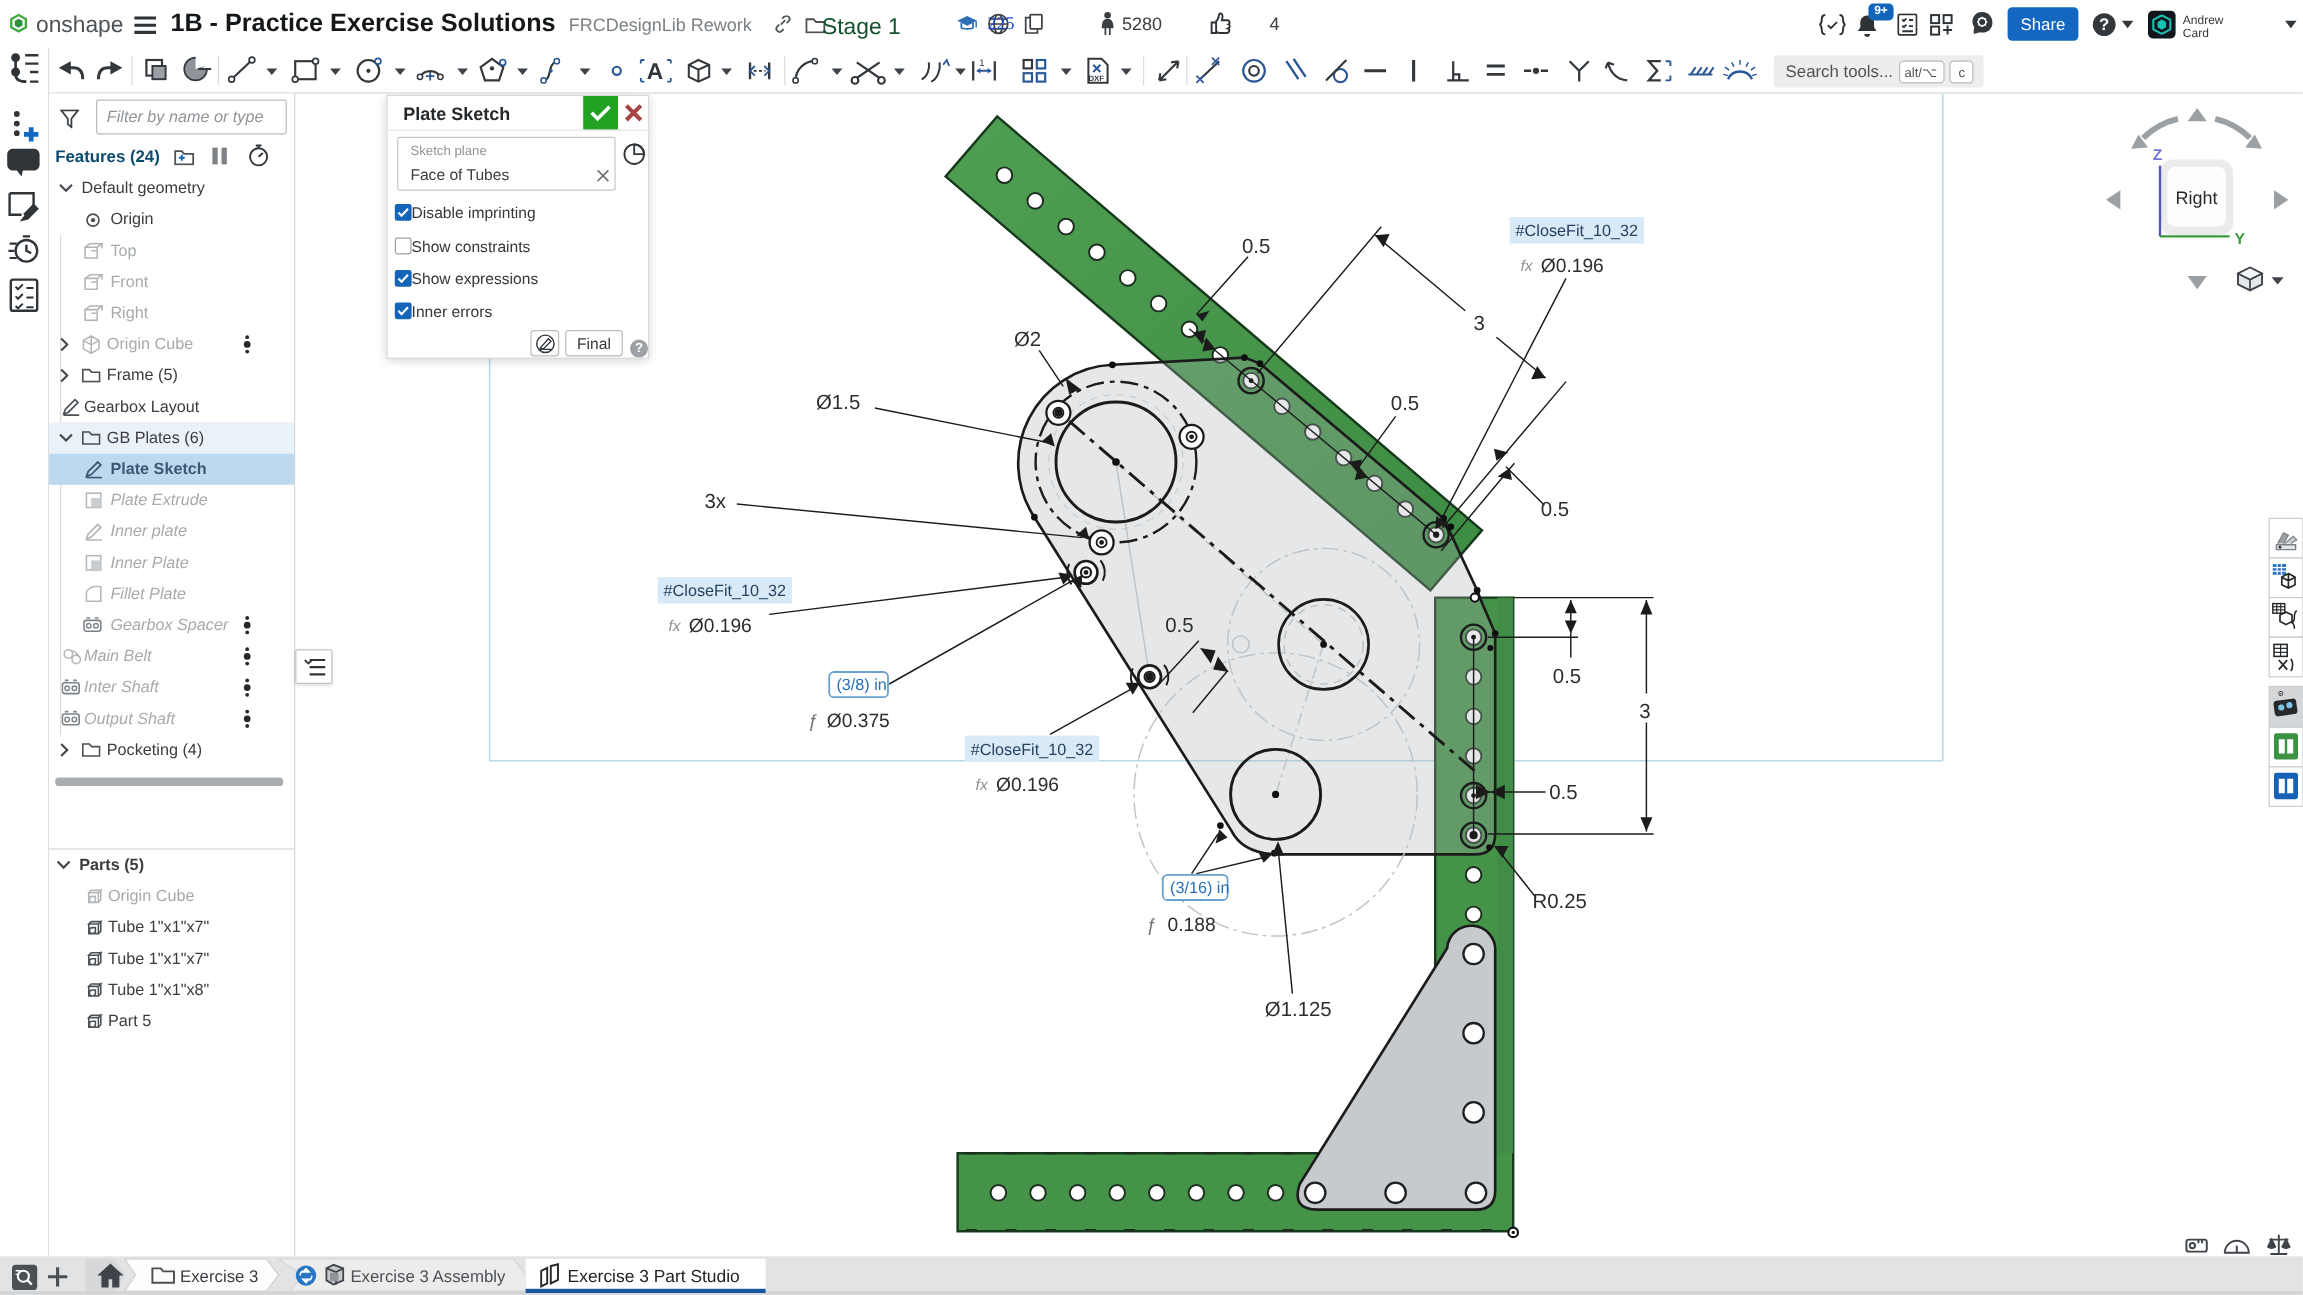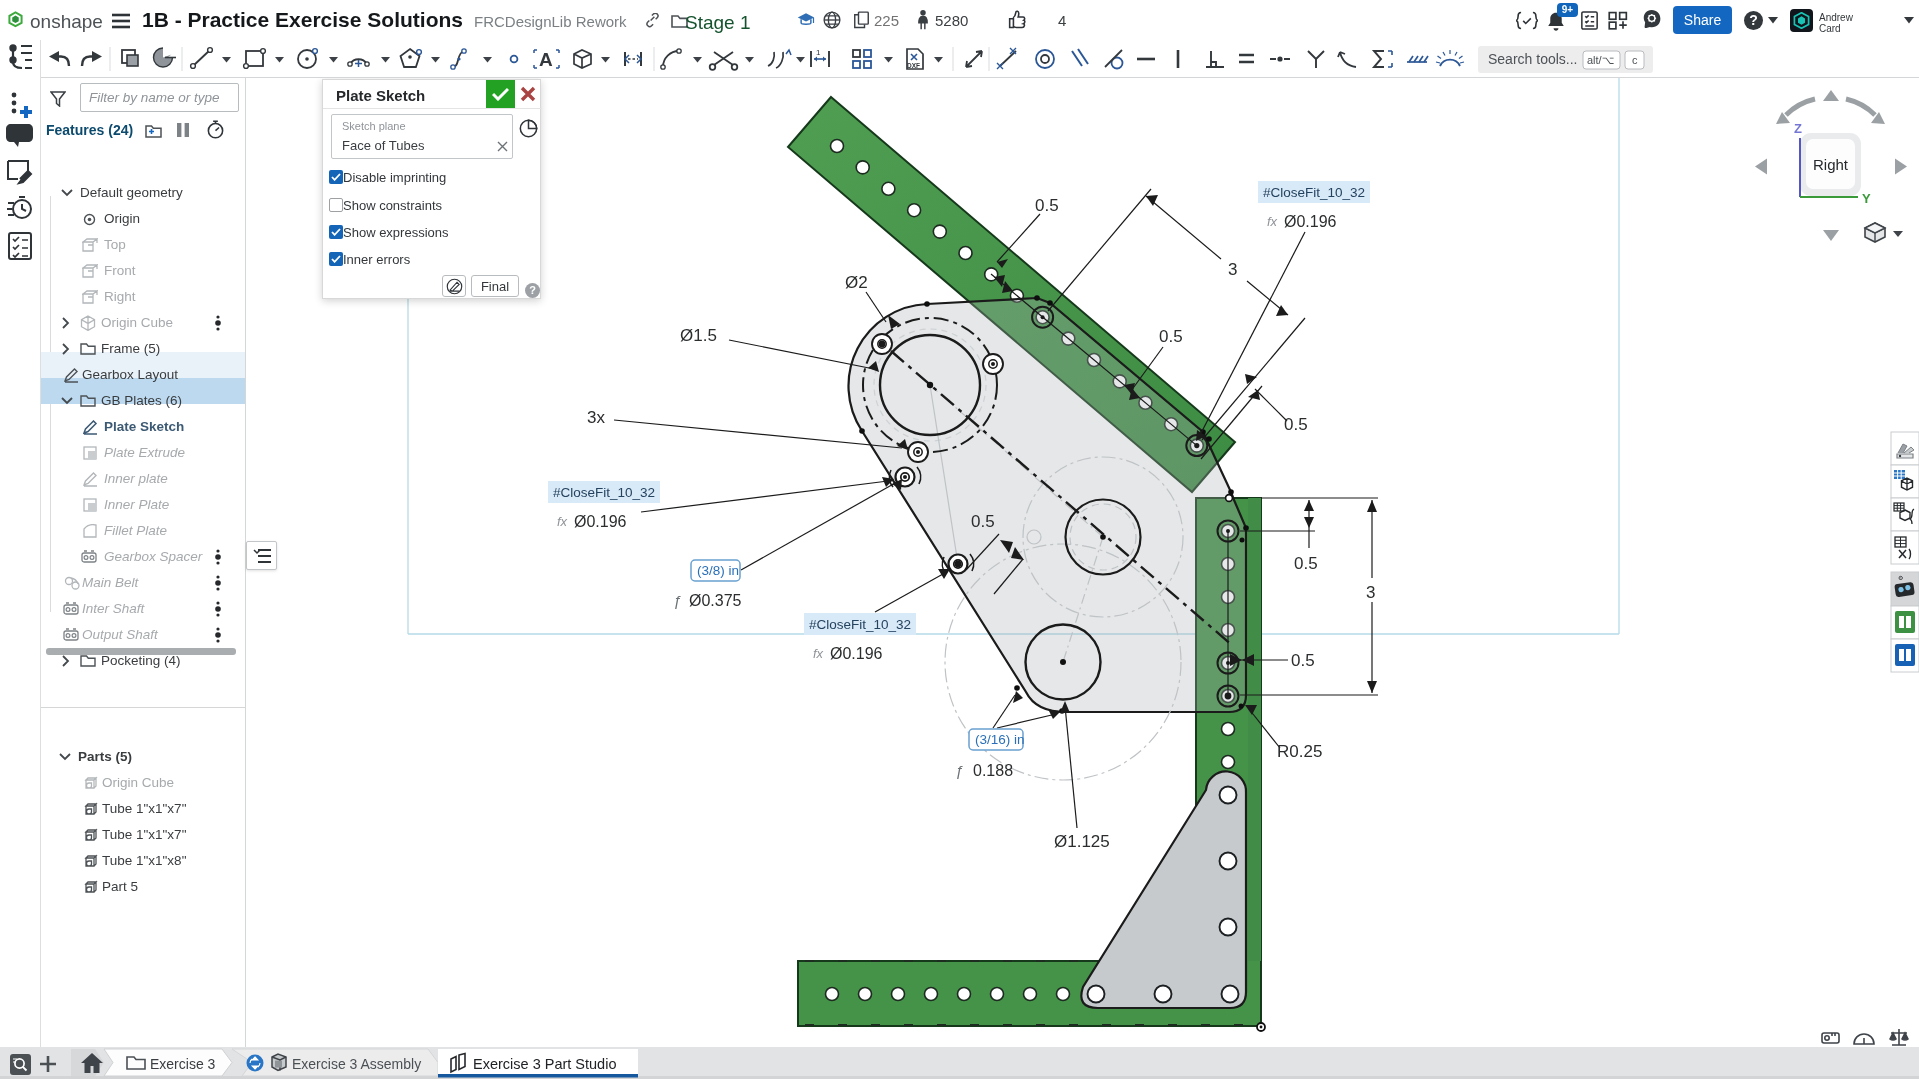--- a/index.html
+++ b/index.html
@@ -8,21 +8,21 @@
   .abs { position:absolute; }
   
   #topbar { position:absolute; left:0; top:0; width:1677px; height:40px; background:#fff; }
   #toolbar { position:absolute; left:0; top:40px; width:1919px; height:38px; background:#fff;
     border-bottom:1px solid #d4d6d8; }
   #leftstrip { position:absolute; left:0; top:40px; width:41px; height:1007px; background:#fff;
     border-right:1px solid #dcdee0; }
   #fpanel { position:absolute; left:41px; top:78px; width:205px; height:969px; background:#fff;
     border-right:1px solid #d4d6d8; font-size:13.5px; color:#3a3d40; }
   #tabbar { position:absolute; left:0; top:1047px; width:1919px; height:32px; background:#e4e5e6; }
-  .row { position:absolute; left:16px; width:205px; height:26px; line-height:26px; white-space:nowrap;margin-top:36px; }
+  .row { position:absolute; left:4px; width:205px; height:26px; line-height:26px; white-space:nowrap; }
   .gray { color:#a6aaad; }
   .ital { font-style:italic; }
   svg text { font-family:"Liberation Sans", sans-serif; }
   .dim { font-size:17px; fill:#2b2d2e; }
   .lbl { font-size:13.5px; fill:#25435f; }
 </style>
 </head>
 <body>
 
 <svg id="canvas" class="abs" style="left:0;top:0" width="1919" height="1079" viewBox="0 0 1919 1079">
@@ -516,21 +516,21 @@
   <svg class="abs" style="left:823px;top:11px" width="18" height="18" viewBox="0 0 24 24" fill="none" stroke="#3a3f44" stroke-width="1.8">
       <circle cx="12" cy="12" r="10.5"></circle>
       <ellipse cx="12" cy="12" rx="4.8" ry="10.5"></ellipse>
       <line x1="1.5" y1="12" x2="22.5" y2="12"></line>
       <path d="M2.5 6.5 h19 M2.5 17.5 h19"></path>
     </svg>
   <svg class="abs" style="left:853px;top:11px" width="17" height="18" viewBox="0 0 22 24" fill="none" stroke="#3a3f44" stroke-width="1.9">
       <rect x="7" y="1.5" width="13" height="16" rx="1"></rect>
       <path d="M7 5 h-5 v17 h13 v-4"></path>
     </svg>
-  <div class="abs" style="left:874px;top:12px;font-size:15px;color:#737373;">225</div>
+  <div class="abs" style="left:823px;top:12px;font-size:15px;color:#1d4ed8;font-family:Liberation Serif, serif;">225</div>
   <svg class="abs" style="left:917px;top:9px" width="12" height="22" viewBox="0 0 12 24">
       <circle cx="6" cy="4" r="3" fill="#3a3f44"></circle>
       <path d="M6 8 c-4 0 -4.5 4 -4.5 7 h9 c0 -3 -0.5 -7 -4.5 -7 Z M4 15 l0 7 M8 15 l0 7" fill="#3a3f44" stroke="#3a3f44" stroke-width="1.6"></path>
     </svg>
   <div class="abs" style="left:935px;top:12px;font-size:15px;color:#3c4043;">5280</div>
   <svg class="abs" style="left:1008px;top:10px" width="20" height="20" viewBox="0 0 24 24" fill="none" stroke="#2e3338" stroke-width="1.9">
       <path d="M2 10.5 h4.5 V21 H2 Z M6.5 19.5 c1 1 2 1.5 3.5 1.5 h7 c3 0 3.5 -4 1.5 -4.5 c2 -.8 2.3 -3.6 .5 -4.2 c1.6 -1 1.2 -3.8 -.8 -4 h-6 c.8 -2.4 1.4 -6.3 -.8 -6.8 c-1.6 -.4 -1.9 .8 -2.1 2 c-.3 2.2 -1.6 5 -3.3 6"></path>
     </svg>
   <div class="abs" style="left:1058px;top:12px;font-size:15px;color:#3c4043;">4</div>
 

